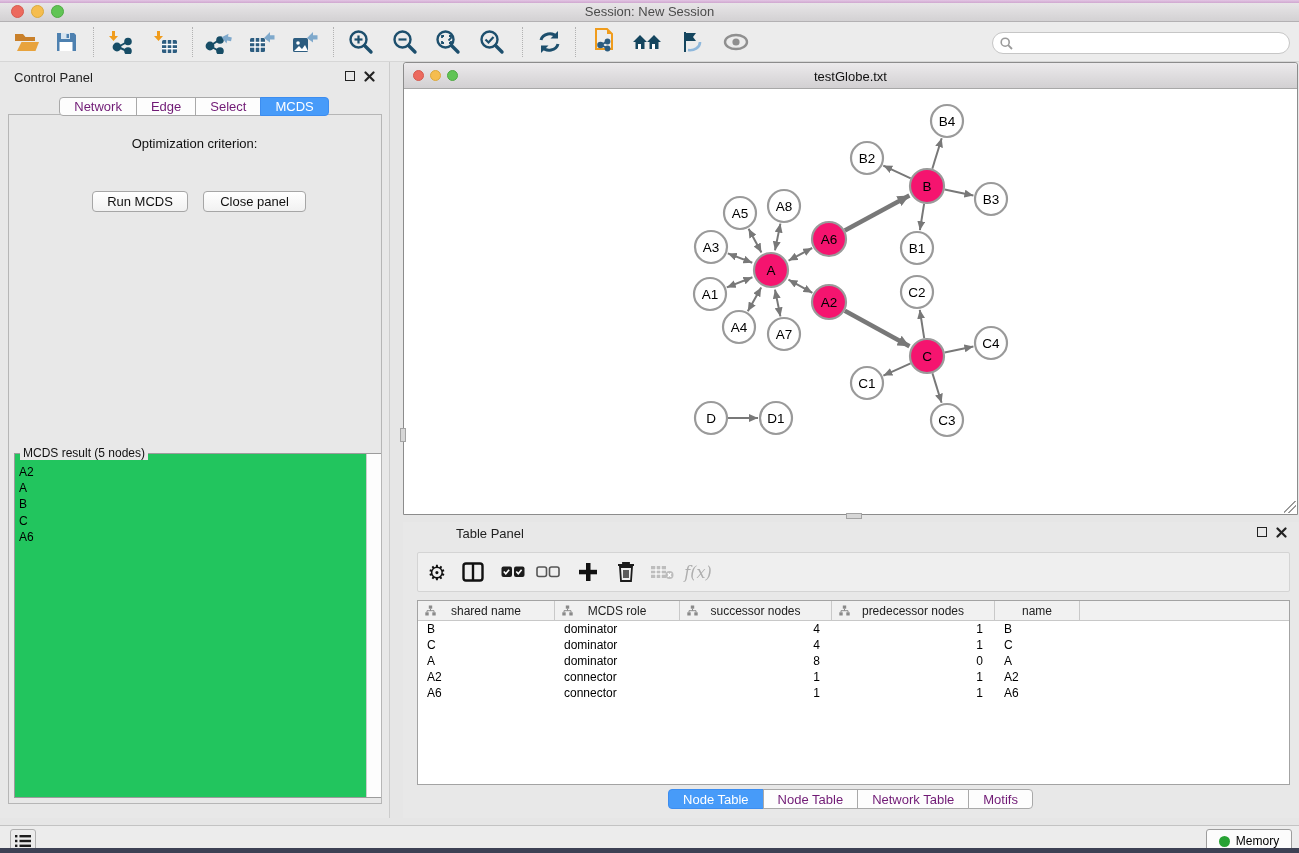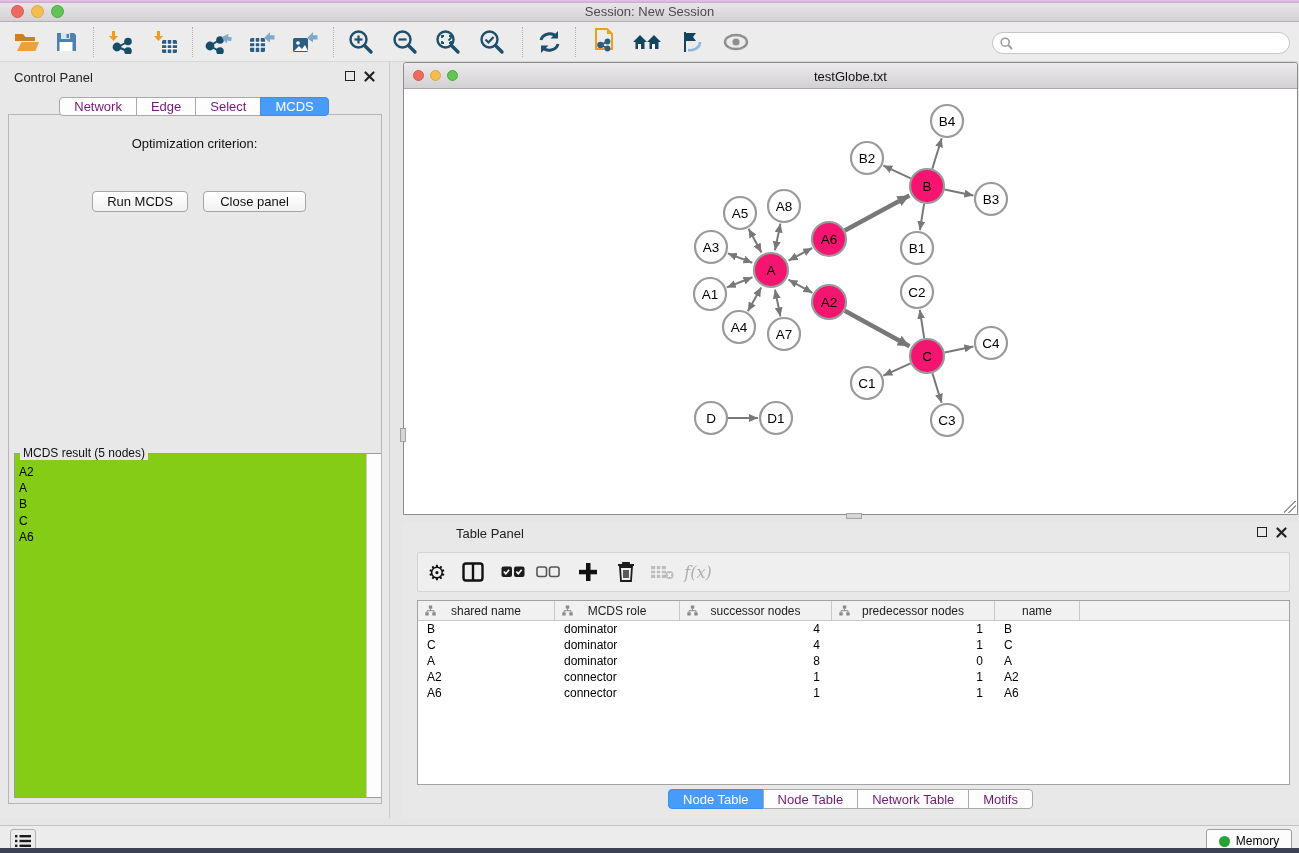--- a/index.html
+++ b/index.html
@@ -57,21 +57,21 @@
   .stepper .up, .stepper .dn { position:absolute; left:6px; width:0; height:0;
     border-left:4.5px solid transparent; border-right:4.5px solid transparent; }
   .stepper .up { top:4px;  border-bottom:5px solid #fff; }
   .stepper .dn { bottom:4px; border-top:5px solid #fff; }
   .cp-btn { position:absolute; top:129px; height:21px;
     background:linear-gradient(#ffffff,#f1f1f1); border:1px solid #a6a6a6;
     border-radius:4px; font-size:13px; text-align:center; line-height:19px; color:#111; }
   .btn-run { left:92px; width:96px; }
   .btn-close { left:203px; width:103px; }
   .result-box { position:absolute; left:14px; top:391px; width:368px; height:345px;
-    border:1px solid #9c9c9c; background:#84cc16; }
+    border:1px solid #9c9c9c; background:#22c55e; }
   .result-box .legend { position:absolute; left:5px; top:-8px; background:#e8e8e8;
     padding:0 3px; font-size:12px; color:#111; }
   .result-scroll { position:absolute; top:0; bottom:0; right:0; width:15px;
     border-left:1px solid #cdcdcd; background:#fdfdfd; }
   .result-list { position:absolute; left:4px; top:10px; right:18px; bottom:2px;
     font-size:12px; line-height:16.2px; color:#000; list-style:none; }
 
   
   .netwin { position:absolute; left:403px; top:62px; width:895px; height:453px;
     border:1px solid #8c8c8c; background:#fff; border-radius:3px 3px 0 0; }

